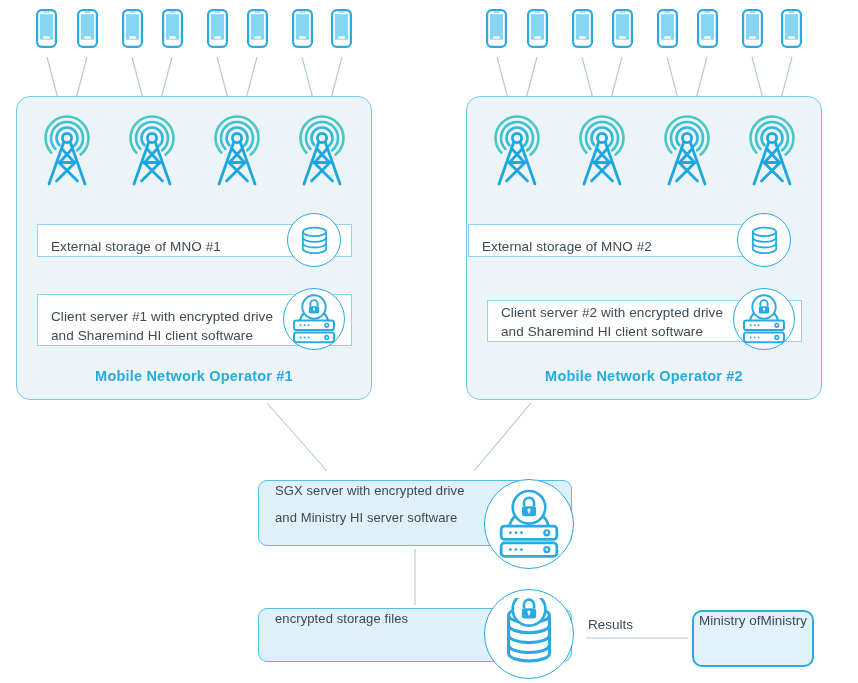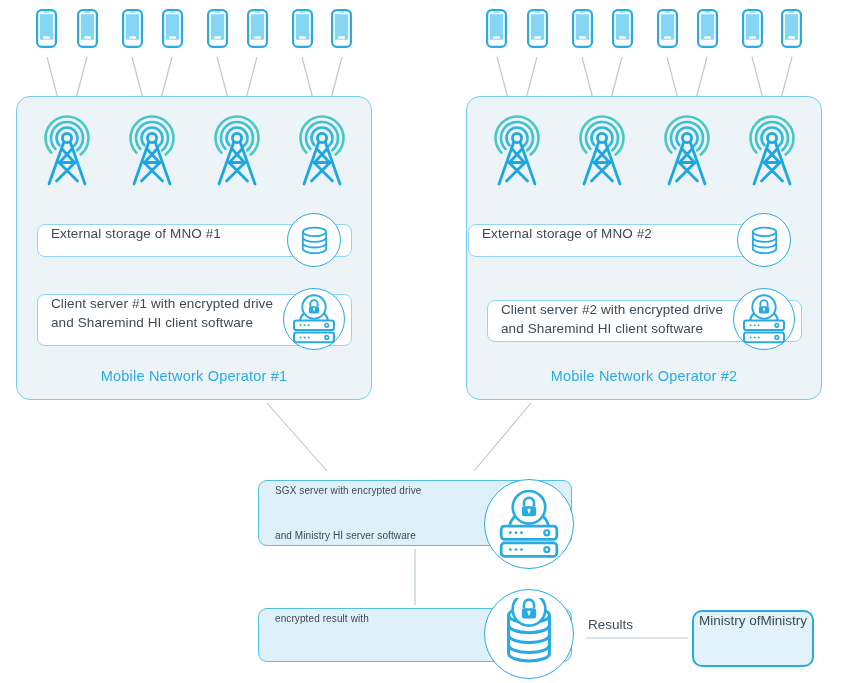--- a/index.html
+++ b/index.html
@@ -9,36 +9,36 @@
     color:#3d4a54;background:#ffffff;
   }
   .abs{position:absolute;}
   svg.lines{position:absolute;left:0;top:0;}
   .mno-box{
     position:absolute;top:96px;width:356px;height:304px;
     background:#edf4f8;border:1.5px solid #74cbed;border-radius:14px;
     box-sizing:border-box;
   }
   .inner-box{
-    position:absolute;background:#ffffff;border:1.4px solid #8fd6f2;border-radius:8px;
-    box-sizing:border-box;display:flex;flex-direction:column;justify-content:flex-start;
+    position:absolute;background:#ffffff;border:1.4px solid #8fd6f2;border-radius:0;
+    box-sizing:border-box;display:flex;flex-direction:column;justify-content:flex-end;
     padding-left:13px;font-size:13.5px;line-height:18.5px;letter-spacing:.1px;
   }
   .panel-box{
     position:absolute;background:#def0fa;border:1.4px solid #56bfe9;border-radius:9px;
-    box-sizing:border-box;display:flex;flex-direction:column;justify-content:space-between;
-    padding-left:16px;font-size:10px;line-height:19px;letter-spacing:.1px;
+    box-sizing:border-box;display:flex;flex-direction:column;justify-content:flex-start;
+    padding-left:16px;font-size:13px;line-height:19px;letter-spacing:.1px;gap:8px;
   }
   .badge{
     position:absolute;background:#ffffff;border:1.6px solid #29abe2;border-radius:50%;
     box-sizing:border-box;display:flex;align-items:center;justify-content:center;
   }
   .mno-title{
     position:absolute;top:368px;width:356px;text-align:center;
-    font-size:14.5px;font-weight:normal;color:#29abe2;letter-spacing:.2px;
+    font-size:14.5px;font-weight:bold;color:#29abe2;letter-spacing:.2px;
   }
   .ministry-box{
     position:absolute;left:692px;top:610px;width:122px;height:57px;
     background:#e2f2fb;border:2px solid #29abe2;border-radius:10px;
     box-sizing:border-box;display:flex;flex-direction:row;justify-content:center;
     text-align:center;font-size:13.5px;line-height:18px;
   }
   .results-label{
     position:absolute;left:588px;top:617px;width:92px;text-align:left;font-size:13.5px;
   }
@@ -285,21 +285,21 @@
     <span>and Ministry HI server software</span>
   </div>
   <div class="badge" style="left:484px;top:479px;width:90px;height:90px">
     <svg width="64" height="70" viewBox="0 0 46 50">
       <use href="#sym-rack" y="12" width="46" height="38"></use>
       <use href="#sym-lock" x="10" width="26" height="26"></use>
     </svg>
   </div>
 
   <div class="panel-box" style="left:258px;top:608px;width:314px;height:54px">
-    <span>encrypted result with</span>
+    <span>encrypted storage files</span>
   </div>
   <div class="badge" style="left:484px;top:589px;width:90px;height:90px">
     <svg width="56" height="73" viewBox="0 0 40 52">
       <use href="#sym-db4"></use>
       <use href="#sym-lock" x="7" y="-5" width="26" height="26"></use>
     </svg>
   </div>
 
   <div class="results-label">Results</div>
   <div class="ministry-box">

